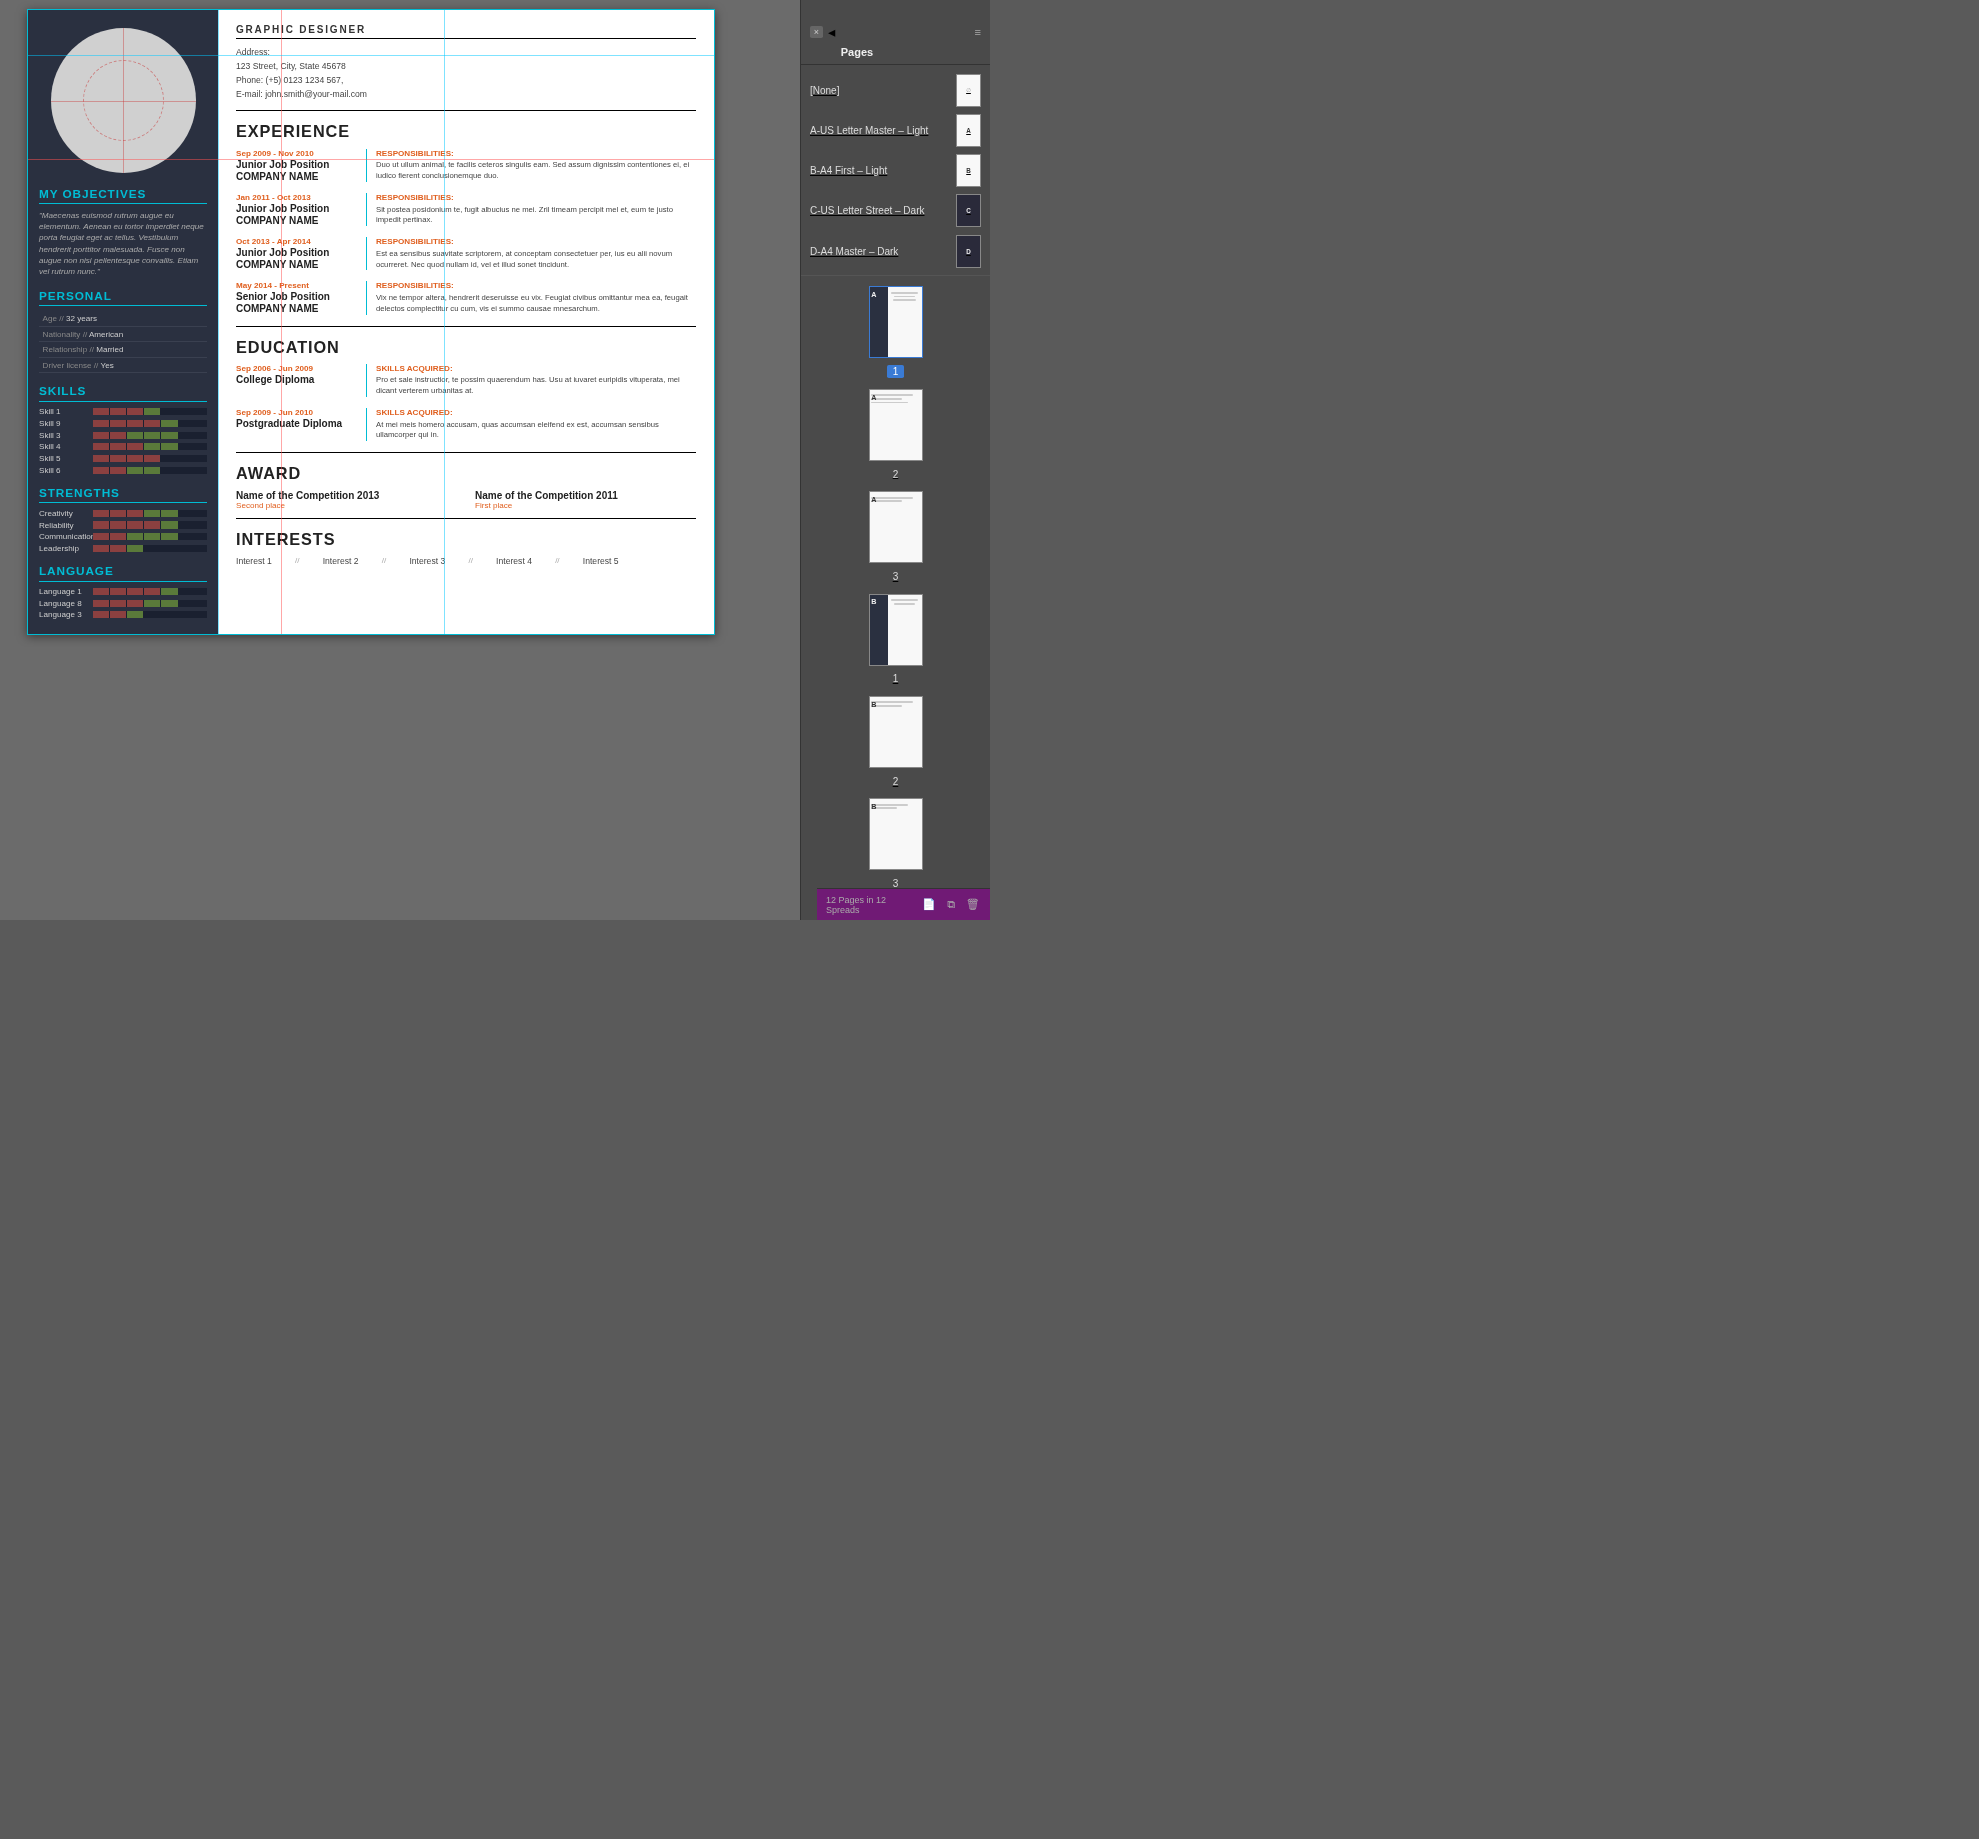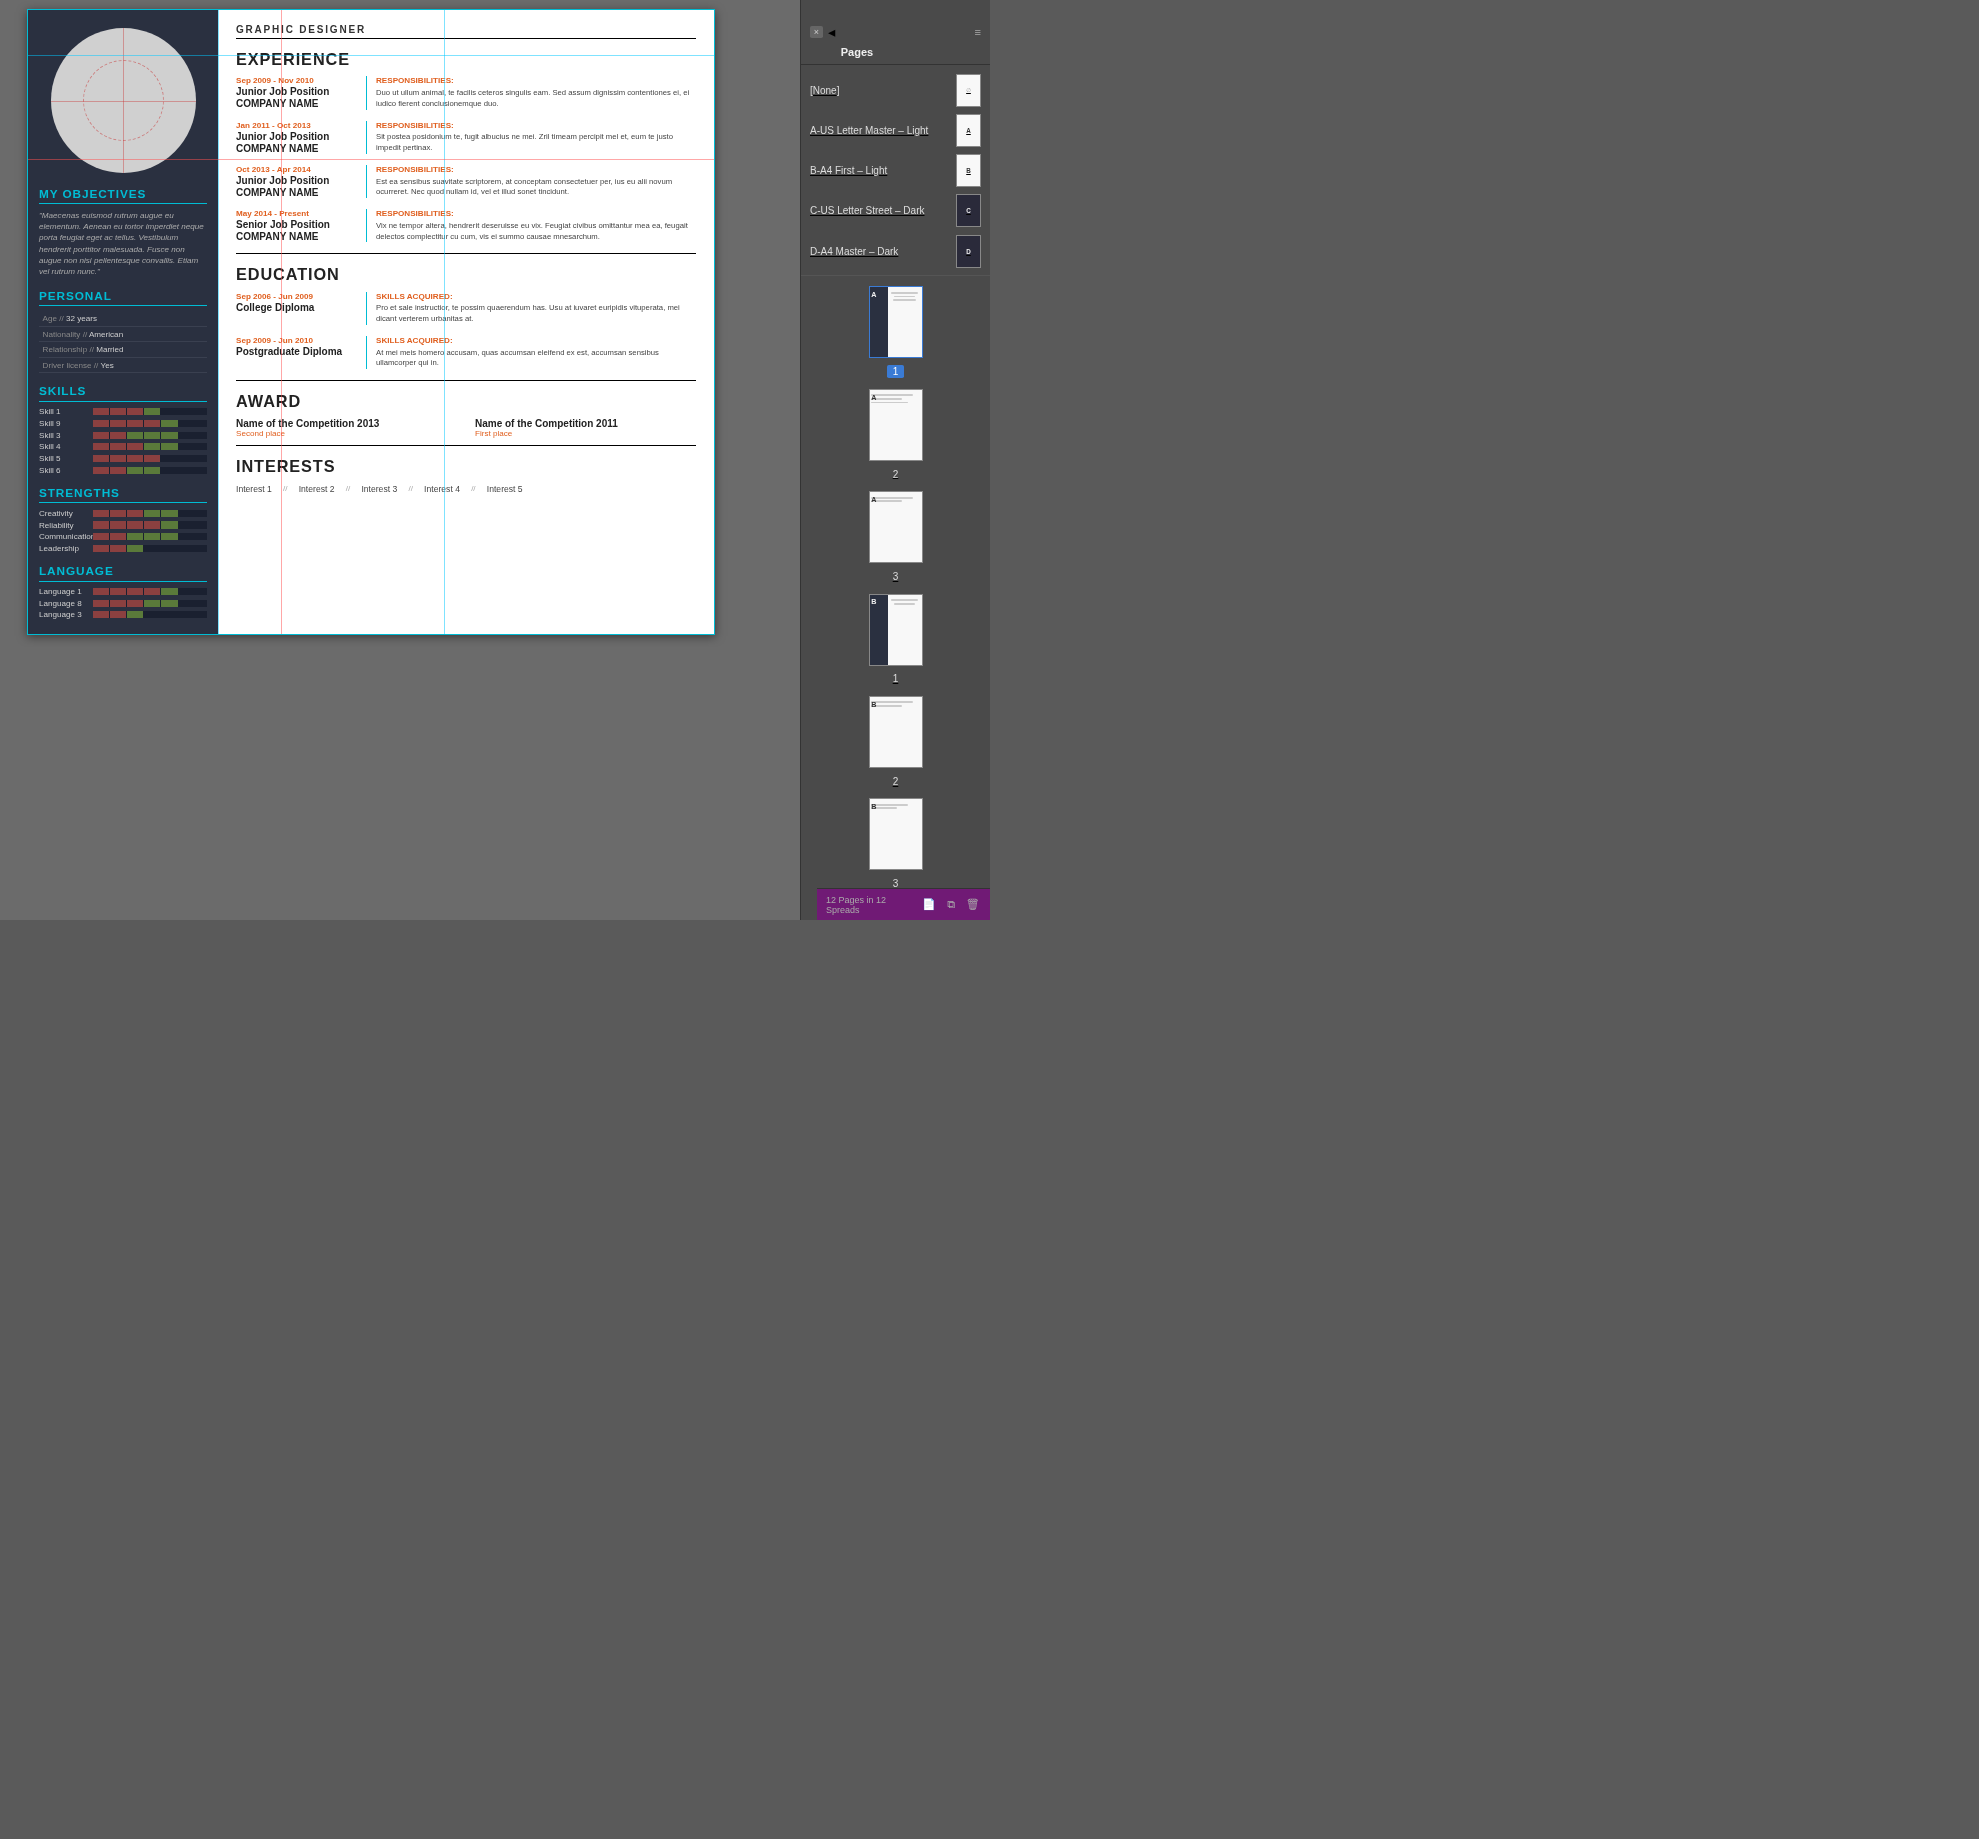--- a/index.html
+++ b/index.html
@@ -275,21 +275,21 @@
       color: #222;
     }
     .award-place {
       font-size: 8.1px;
       color: #e06020;
     }
 
     
     .interests-row {
       display: flex;
-      gap: 4px;
+      gap: 16px;
       margin-top: 5.4px;
       align-items: center;
     }
     .interest-item {
       font-size: 8.6px;
       color: #444;
     }
     .interest-sep {
       font-size: 8.1px;
       color: #aaa;
@@ -684,20 +684,26 @@
             </div>
           </div>
         </div>
 
       </div>
 
       <div class="resume-right">
 
         <div class="resume-title">GRAPHIC DESIGNER</div>
 
+        <div class="contact-info">
+          <div>Address:</div>
+          <div>123 Street, City, State 45678</div>
+          <div>Phone: (+5) 0123 1234 567,</div>
+          <div>E-mail: john.smith@your-mail.com</div>
+        </div>
 
         <div class="section-title">EXPERIENCE</div>
 
         <div class="exp-item">
           <div class="exp-left">
             <div class="exp-date">Sep 2009 - Nov 2010</div>
             <div class="exp-position">Junior Job Position</div>
             <div class="exp-company">COMPANY NAME</div>
           </div>
           <div class="exp-right">

